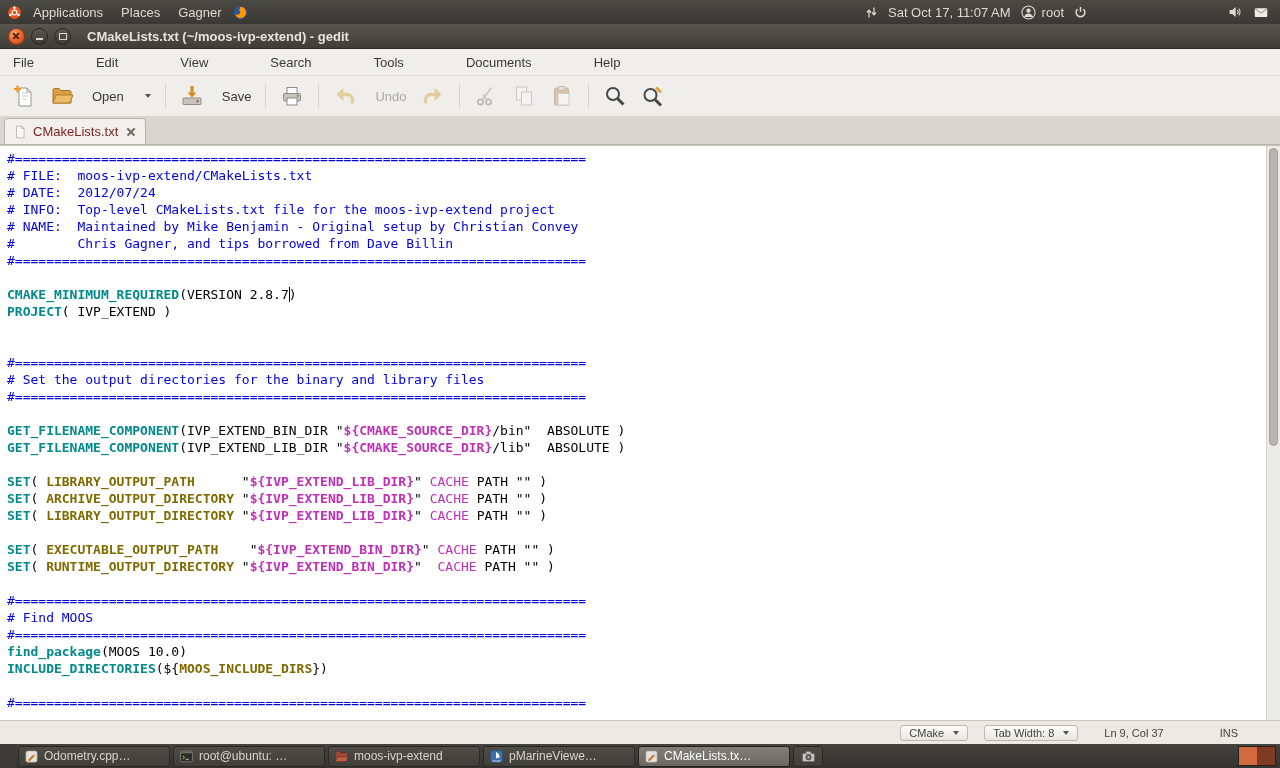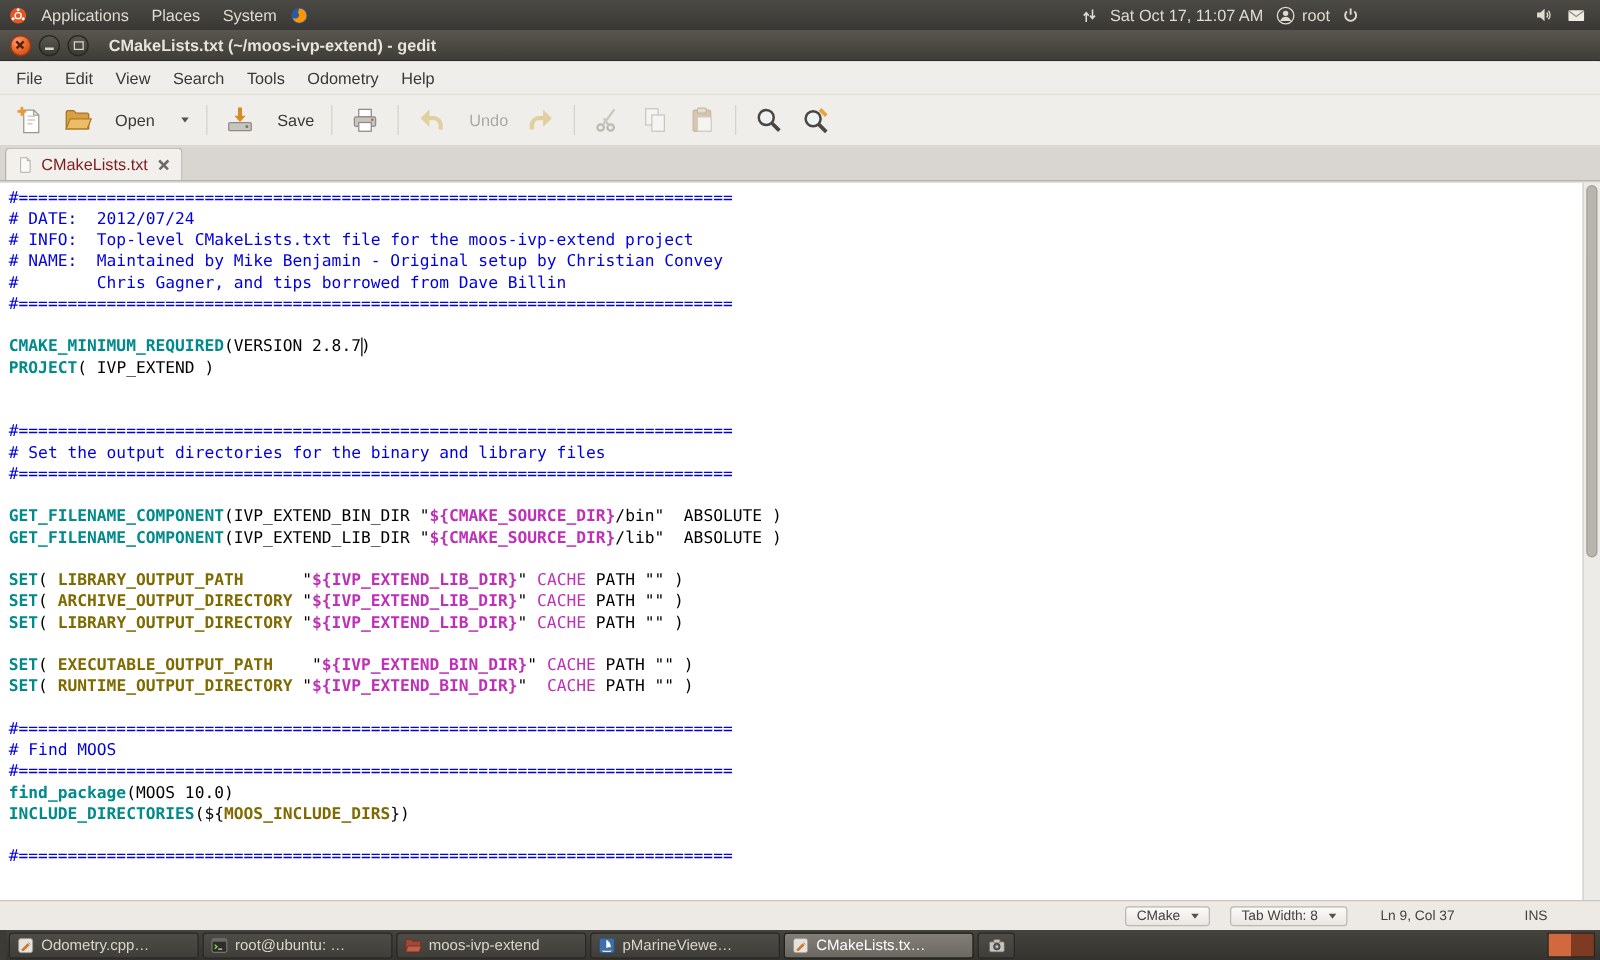--- a/index.html
+++ b/index.html
@@ -25,21 +25,21 @@
   .wb{width:15px;height:15px;border-radius:50%;position:relative;flex:0 0 auto;}
   .wb.close{background:radial-gradient(circle at 35% 30%,#f9a272,#e25e22 60%,#c6441a);border:1px solid #9c3512;}
   .wb.close::before,.wb.close::after{content:"";position:absolute;left:3.2px;top:6.6px;width:8px;height:1.6px;background:#5e1f07;}
   .wb.close::before{transform:rotate(45deg);} .wb.close::after{transform:rotate(-45deg);}
   .wb.min,.wb.max{background:linear-gradient(#5a5750,#3c3a35);border:1px solid #27251f;}
   .wb.min::before{content:"";position:absolute;left:4px;top:9.5px;width:7px;height:1.6px;background:#d9d5cd;}
   .wb.max::before{content:"";position:absolute;left:4px;top:4px;width:5.5px;height:5.5px;border:1.4px solid #d9d5cd;}
   .wb-title{color:#e8e4dc;font-weight:bold;font-size:13px;margin-left:10px;white-space:nowrap;}
 
   .menubar{height:26px;background:#F0EEEA;display:flex;align-items:center;
-    padding-left:4px;border-bottom:1px solid #e2ded8;font-size:13px;color:#3a3834;}
+    padding-left:4px;border-bottom:1px solid #e2ded8;font-size:13px;color:#3a3834;gap:44px;}
   .menu-item{padding:0 9px;}
 
   .toolbar{height:40px;background:#F0EEEA;display:flex;align-items:center;
     padding-left:6px;border-bottom:1px solid #d8d4ce;gap:2px;}
   .tb-btn{display:flex;align-items:center;gap:18px;padding:3px 6px;border-radius:3px;
     font-size:13px;color:#3a3834;}
   .tb-btn.disabled{opacity:.38;}
   .tb-ic{display:flex;align-items:center;}
   .dd-arrow{width:0;height:0;border-left:3.5px solid transparent;border-right:3.5px solid transparent;
     border-top:4px solid #55524c;margin-left:3px;display:inline-block;}
@@ -72,21 +72,21 @@
 
   .statusbar{height:23px;background:#EDEAE6;border-top:1px solid #c9c5bf;
     display:flex;align-items:center;justify-content:flex-end;
     font-size:11px;color:#44423e;padding-right:12px;}
   .combo{display:flex;align-items:center;gap:6px;border:1px solid #bcb8b2;border-radius:3px;
     background:linear-gradient(#fcfbfa,#e9e6e2);padding:1px 8px;margin-left:16px;}
   .pos{margin-left:26px;text-align:center;}
   .mode{margin-left:56px;margin-right:30px;}
 
   
-  .bottom-panel{position:absolute;left:5px;right:0;bottom:0;height:24px;
+  .bottom-panel{position:absolute;left:16px;right:0;bottom:0;height:24px;
     background:linear-gradient(#45433e,#35332f);display:flex;align-items:center;
     justify-content:space-between;padding:0 2px;z-index:5;}
   .task-items{display:flex;align-items:center;gap:3px;height:100%;padding:1px 0;}
   .task-btn{width:152px;box-sizing:border-box;height:21px;display:flex;align-items:center;gap:5px;
     padding:0 5px;background:linear-gradient(#4e4c47,#403e39);border:1px solid #2a2824;
     border-radius:3px;color:#d9d5cd;font-size:12px;overflow:hidden;white-space:nowrap;}
   .task-btn.active{background:linear-gradient(#827f78,#6b6862);color:#ffffff;border-color:#24221e;}
   .task-btn.icon-only{width:30px;justify-content:center;}
   .task-ic{flex:0 0 auto;display:flex;align-items:center;}
   .task-label{overflow:hidden;white-space:nowrap;}
@@ -103,21 +103,21 @@
         <svg viewBox="0 0 24 24" width="17" height="17">
           <circle cx="12" cy="12" r="9" fill="#e95420"></circle>
           <circle cx="12" cy="12" r="3.4" fill="none" stroke="#fff" stroke-width="1.6"></circle>
           <circle cx="12" cy="5.4" r="1.7" fill="#fff"></circle>
           <circle cx="6.3" cy="15.4" r="1.7" fill="#fff"></circle>
           <circle cx="17.7" cy="15.4" r="1.7" fill="#fff"></circle>
         </svg>
       </span>
     <span class="panel-menu">Applications</span>
     <span class="panel-menu">Places</span>
-    <span class="panel-menu">System</span>
+    <span class="panel-menu">Gagner</span>
     <span class="p-icon">
         <svg viewBox="0 0 24 24" width="17" height="17">
           <circle cx="12" cy="12" r="9" fill="#2c5aa0"></circle>
           <path d="M12 4a8 8 0 1 1-7.6 10.4c2 1.4 5.4 1.2 6.8-1.2 1.2-2 .4-3.6-1-4.4 1-1.6 1-3.3 1.8-4.8z" fill="#ff9500"></path>
         </svg>
       </span>
   </div>
   <div class="panel-right">
     <span class="p-icon">
         <svg viewBox="0 0 24 24" width="15" height="15">
@@ -162,21 +162,21 @@
     <div class="wb max"></div>
     <div class="wb-title">CMakeLists.txt (~/moos-ivp-extend) - gedit</div>
   </div>
 
   <div class="menubar">
       <span class="menu-item">File</span>
       <span class="menu-item">Edit</span>
       <span class="menu-item">View</span>
       <span class="menu-item">Search</span>
       <span class="menu-item">Tools</span>
-      <span class="menu-item">Odometry</span>
+      <span class="menu-item">Documents</span>
       <span class="menu-item">Help</span>
     </div>
 
   <div class="toolbar">
       <div class="tb-btn">
         <span class="tb-ic">
           <svg viewBox="0 0 24 24" width="24" height="24">
             <path d="M7 4h8l4 4v14H7z" fill="#fff" stroke="#9b968e"></path>
             <path d="M15 4v4h4" fill="none" stroke="#9b968e"></path>
             <path d="M10 9h6M10 12h6M10 15h4" stroke="#cfcac2" stroke-width="1.2"></path>
@@ -291,20 +291,21 @@
           </svg>
         </span>
       <span class="tab-label">CMakeLists.txt</span>
       <span class="tab-close"></span>
     </div>
   </div>
 
   <div class="editor">
     <div class="code">
         <div class="code-line"><span class="tok-c">#=========================================================================</span></div>
+        <div class="code-line"><span class="tok-c"># FILE:  moos-ivp-extend/CMakeLists.txt</span></div>
         <div class="code-line"><span class="tok-c"># DATE:  2012/07/24</span></div>
         <div class="code-line"><span class="tok-c"># INFO:  Top-level CMakeLists.txt file for the moos-ivp-extend project</span></div>
         <div class="code-line"><span class="tok-c"># NAME:  Maintained by Mike Benjamin - Original setup by Christian Convey</span></div>
         <div class="code-line"><span class="tok-c">#        Chris Gagner, and tips borrowed from Dave Billin</span></div>
         <div class="code-line"><span class="tok-c">#=========================================================================</span></div>
         <div class="code-line"></div>
         <div class="code-line"><span class="tok-k">CMAKE_MINIMUM_REQUIRED</span><span class="tok-p">(VERSION 2.8.7</span><span class="caret"></span><span class="tok-p">)</span></div>
         <div class="code-line"><span class="tok-k">PROJECT</span><span class="tok-p">( IVP_EXTEND )</span></div>
         <div class="code-line"></div>
         <div class="code-line"></div>

